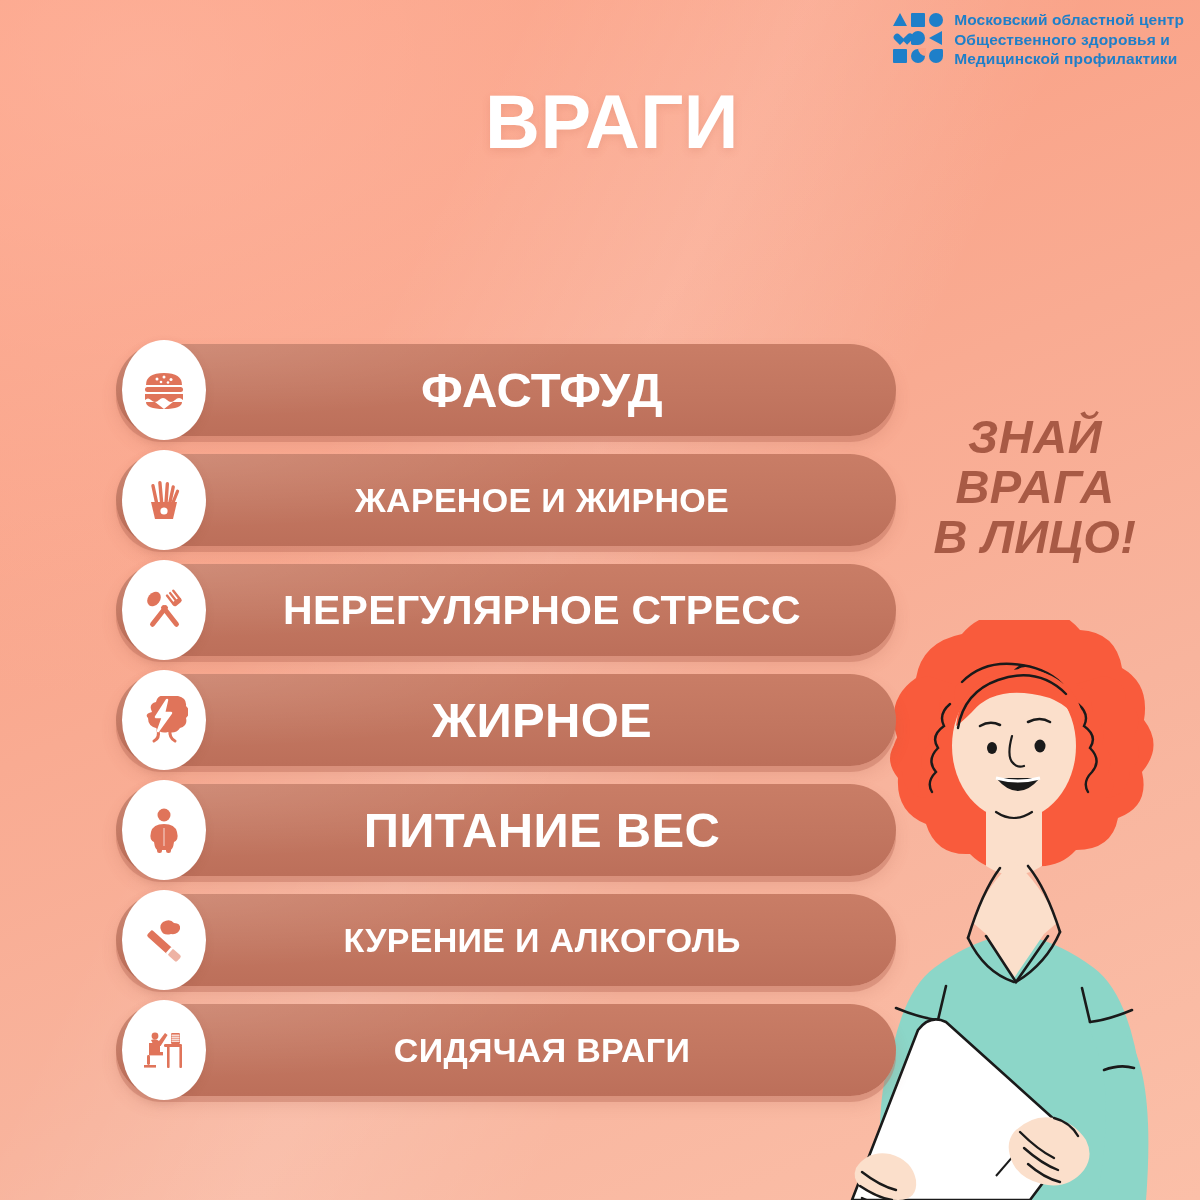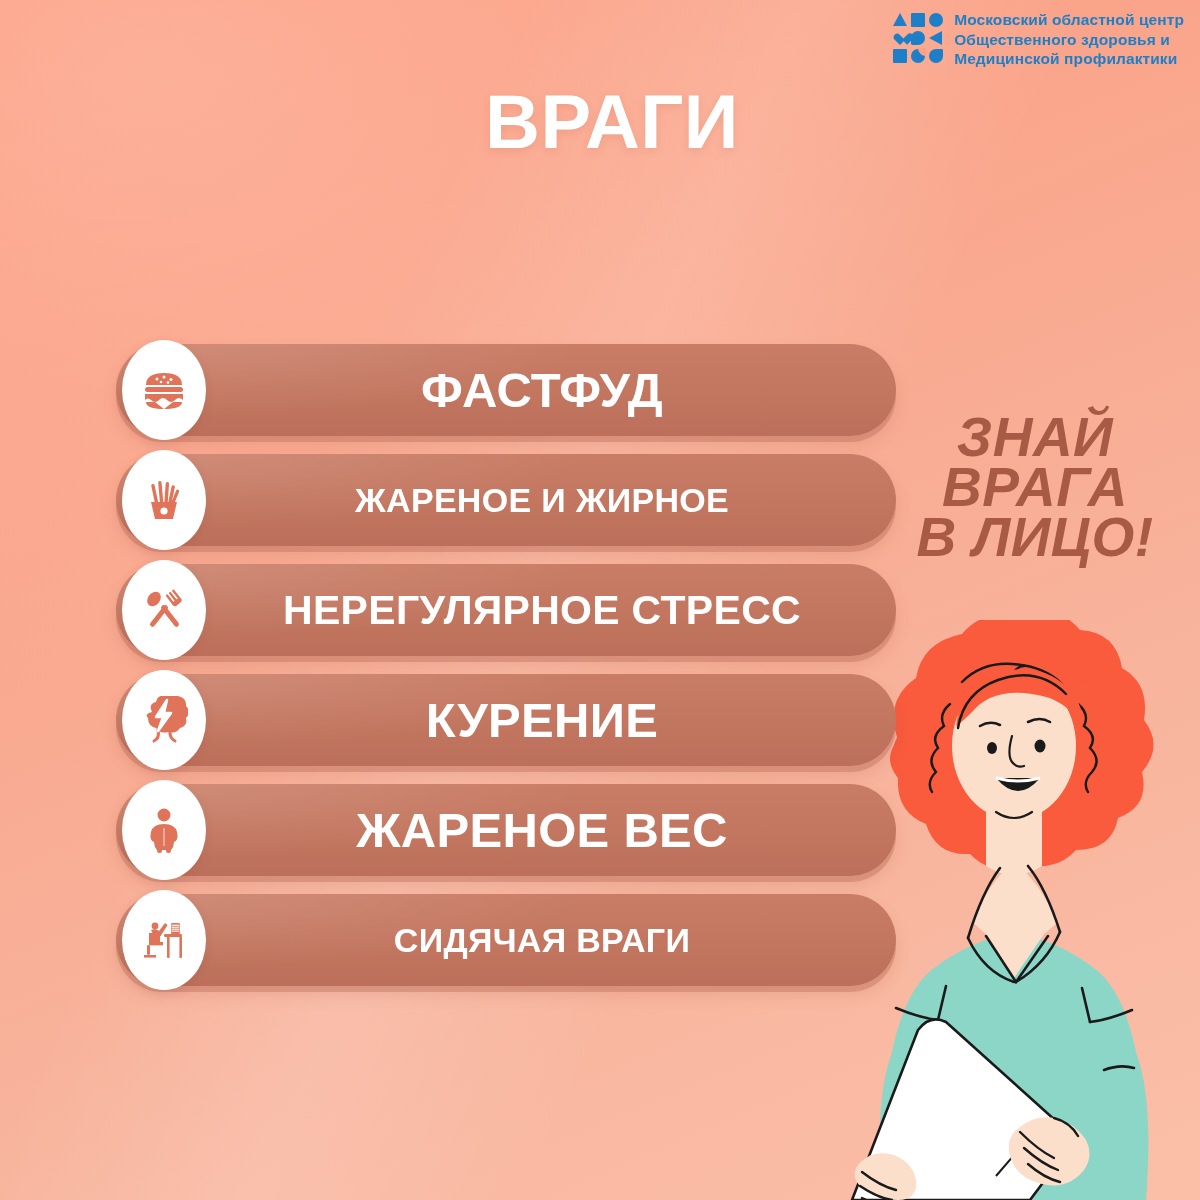--- a/index.html
+++ b/index.html
@@ -40,21 +40,21 @@
 
   
   .headline{position:absolute;top:86px;left:12px;width:1200px;text-align:center;
     color:#FFFFFF;font-weight:bold;letter-spacing:.5px;
     text-shadow:0 3px 9px rgba(180,80,55,.16);}
   .hl-1{font-size:76px;line-height:72px;}
   .hl-2{font-size:118px;line-height:112px;}
 
   
   .slogan{position:absolute;top:412px;left:880px;width:310px;text-align:center;
-    color:#A85A45;font-weight:bold;font-style:italic;font-size:55px;line-height:50px;
+    color:#A85A45;font-weight:bold;font-style:italic;font-size:47px;line-height:50px;
     letter-spacing:.5px;white-space:pre-line;z-index:6;}
 
   
   .list{position:absolute;left:116px;top:344px;width:780px;z-index:5;}
   .row{position:relative;height:92px;margin-bottom:18px;text-align:right;}
   .pill{position:absolute;inset:0;border-radius:46px;
     background:linear-gradient(180deg,#C97D66 0%,#C27660 55%,#BC6F5A 100%);
     box-shadow:0 6px 0 rgba(190,112,92,.42), 0 9px 16px rgba(160,80,60,.16);
     overflow:hidden;}
   .pill:after{content:"";position:absolute;inset:0;border-radius:46px;
@@ -263,37 +263,51 @@
       <div class="pill"></div>
       <div class="icon-badge">
         <svg width="48" height="48" viewBox="0 0 48 48">
           <path d="M12 16 q-4 -8 4 -10 q2 -8 10 -6 q6 -6 12 0 q9 2 8 10 q6 6 0 12
                    q2 8 -6 10 q-4 6 -12 4 q-8 2 -12 -4 q-8 -2 -8 -10 q-4 -4 4 -6 z" fill="#E0745A"></path>
           <path d="M18 34 q2 8 -4 11" stroke="#E0745A" stroke-width="3" fill="none" stroke-linecap="round"></path>
           <path d="M30 34 q-1 8 5 11" stroke="#E0745A" stroke-width="3" fill="none" stroke-linecap="round"></path>
           <path d="M27 4 l-11 17 h7 l-5 14 l13 -18 h-7 z" fill="#FFFFFF" stroke="#FFFFFF" stroke-width="2.5" stroke-linejoin="round"></path>
         </svg>
       </div>
-      <div class="label">КУРЕНИЕ</div>
+      <div class="label">ЖИРНОЕ</div>
     </div>
 
     <div class="row f40">
       <div class="pill"></div>
       <div class="icon-badge">
         <svg width="48" height="48" viewBox="0 0 48 48">
           <circle cx="24" cy="9" r="6.5" fill="#E0745A"></circle>
           <path d="M24 18 q11 0 13 8 q2 8 -3 10 q-1 8 -4 8 h-12 q-3 0 -4 -8 q-5 -2 -3 -10 q2 -8 13 -8 z" fill="#E0745A"></path>
           <rect x="17" y="40" width="5" height="7" rx="2.2" fill="#E0745A"></rect>
           <rect x="26" y="40" width="5" height="7" rx="2.2" fill="#E0745A"></rect>
           <path d="M24 22 v18" stroke="#FFF" stroke-width="1.6" opacity=".45"></path>
         </svg>
       </div>
-      <div class="label">ЖАРЕНОЕ ВЕС</div>
-    </div>
-
+      <div class="label">ПИТАНИЕ ВЕС</div>
+    </div>
+
+    <div class="row f36">
+      <div class="pill"></div>
+      <div class="icon-badge">
+        <svg width="48" height="48" viewBox="0 0 48 48">
+          <path d="M23 6 q7 -4 11 1 q7 0 6 6 q-2 6 -9 5 q-8 2 -10 -4 q-2 -5 2 -8 z" fill="#E0745A"></path>
+          <g transform="rotate(42 24 30)">
+            <rect x="4" y="26" width="28" height="8" rx="2" fill="#E0745A"></rect>
+            <rect x="32" y="26" width="12" height="8" rx="2" fill="#E0745A" opacity=".55"></rect>
+            <rect x="30" y="26" width="2.5" height="8" fill="#FFF"></rect>
+          </g>
+        </svg>
+      </div>
+      <div class="label">КУРЕНИЕ И АЛКОГОЛЬ</div>
+    </div>
 
     <div class="row f36">
       <div class="pill"></div>
       <div class="icon-badge">
         <svg width="48" height="48" viewBox="0 0 48 48">
           <g fill="#E0745A">
             <circle cx="15" cy="10" r="3.4"></circle>
             <path d="M11 14 q5 -2 8 1 l6 -8 l2.6 2 l-7 11 l-6.6 0 z"></path>
             <path d="M9 17 h11 v9 h-11 z"></path>
             <path d="M9 26 h14 v3.4 h-14 z"></path>

